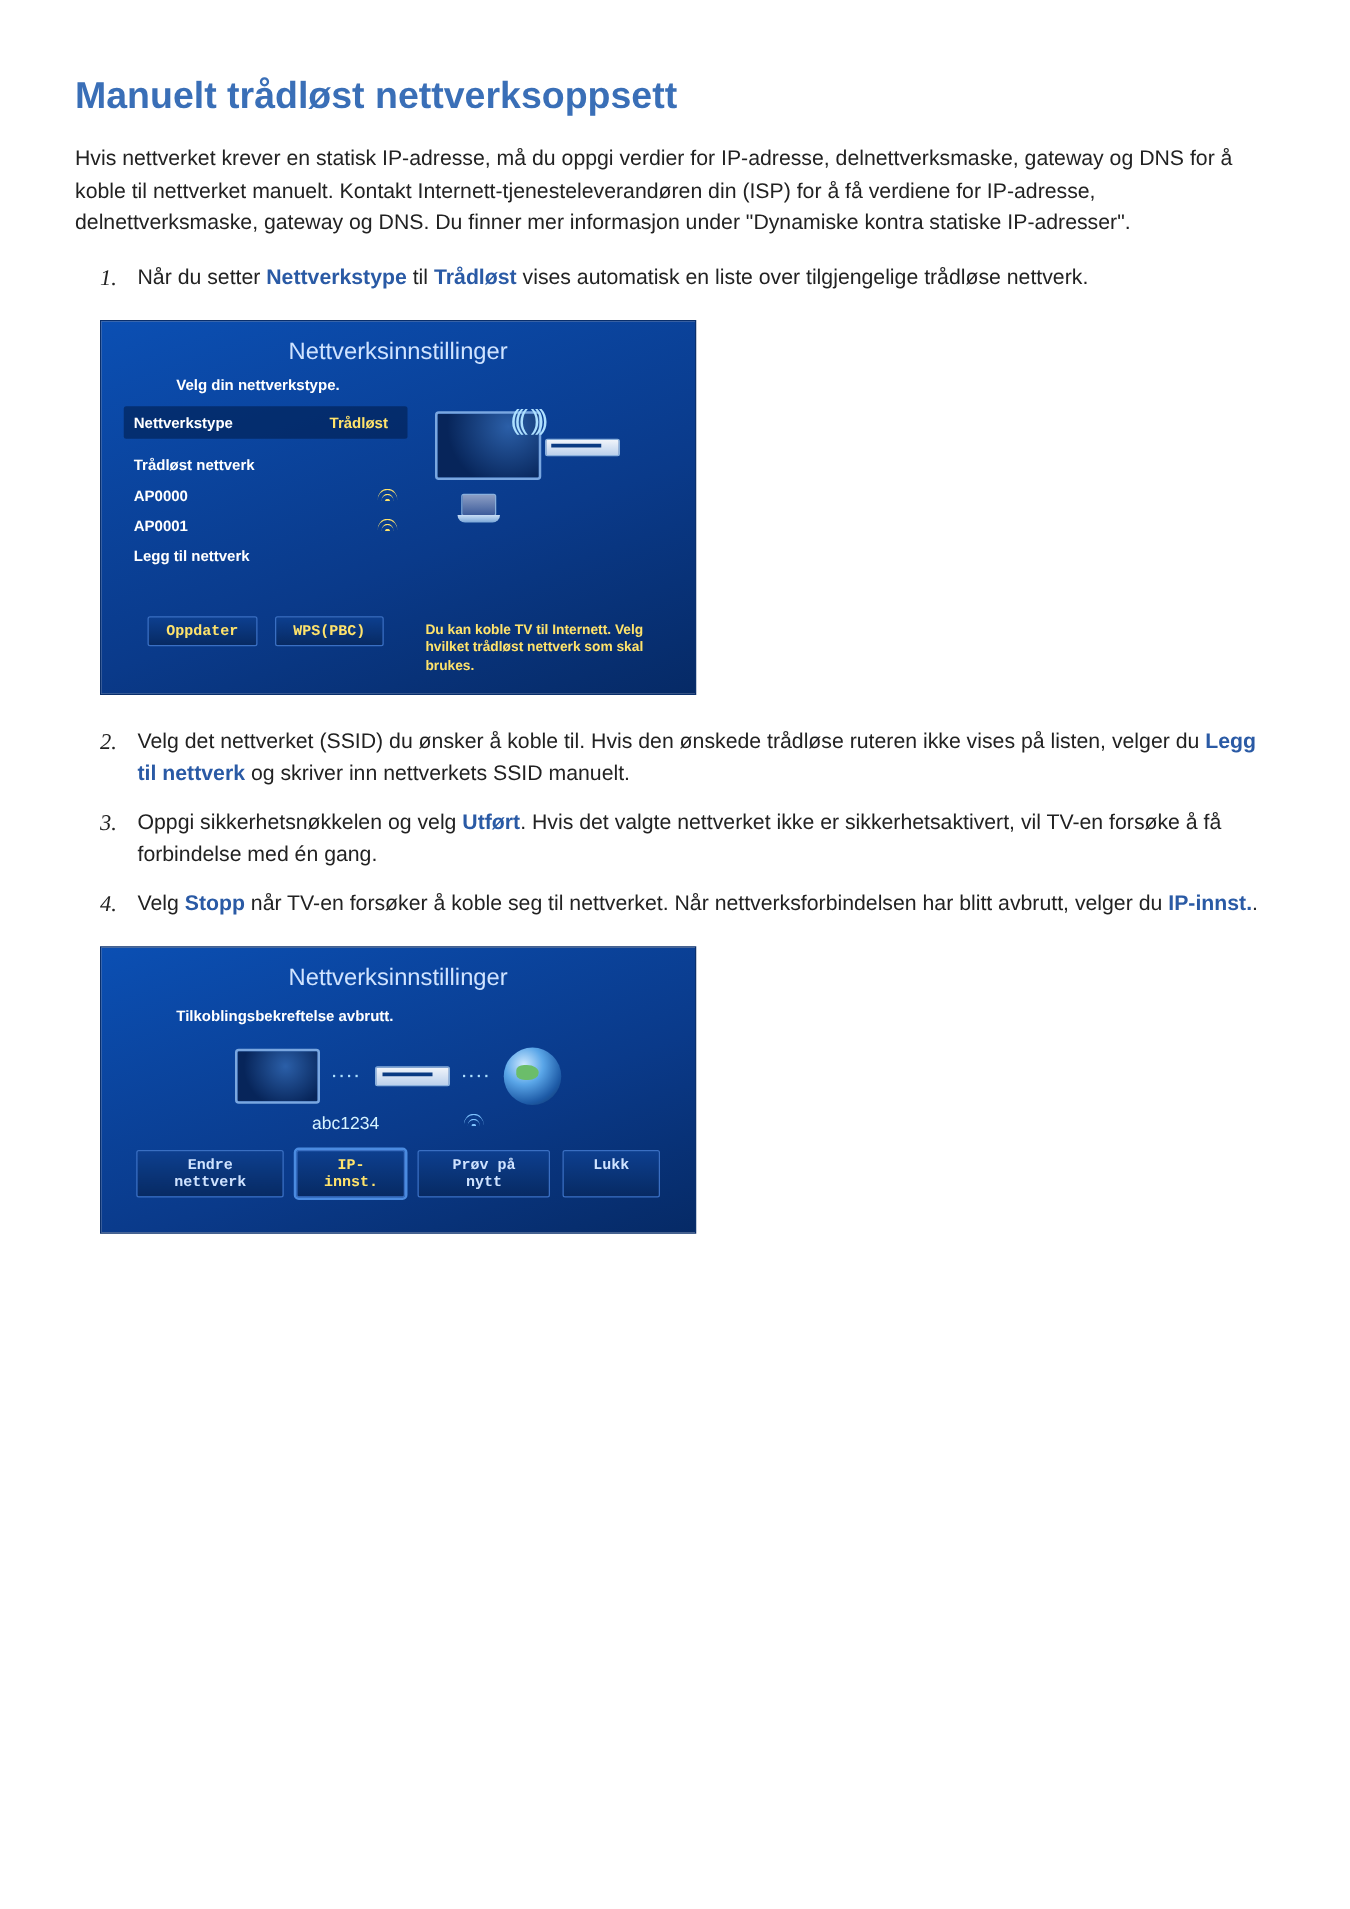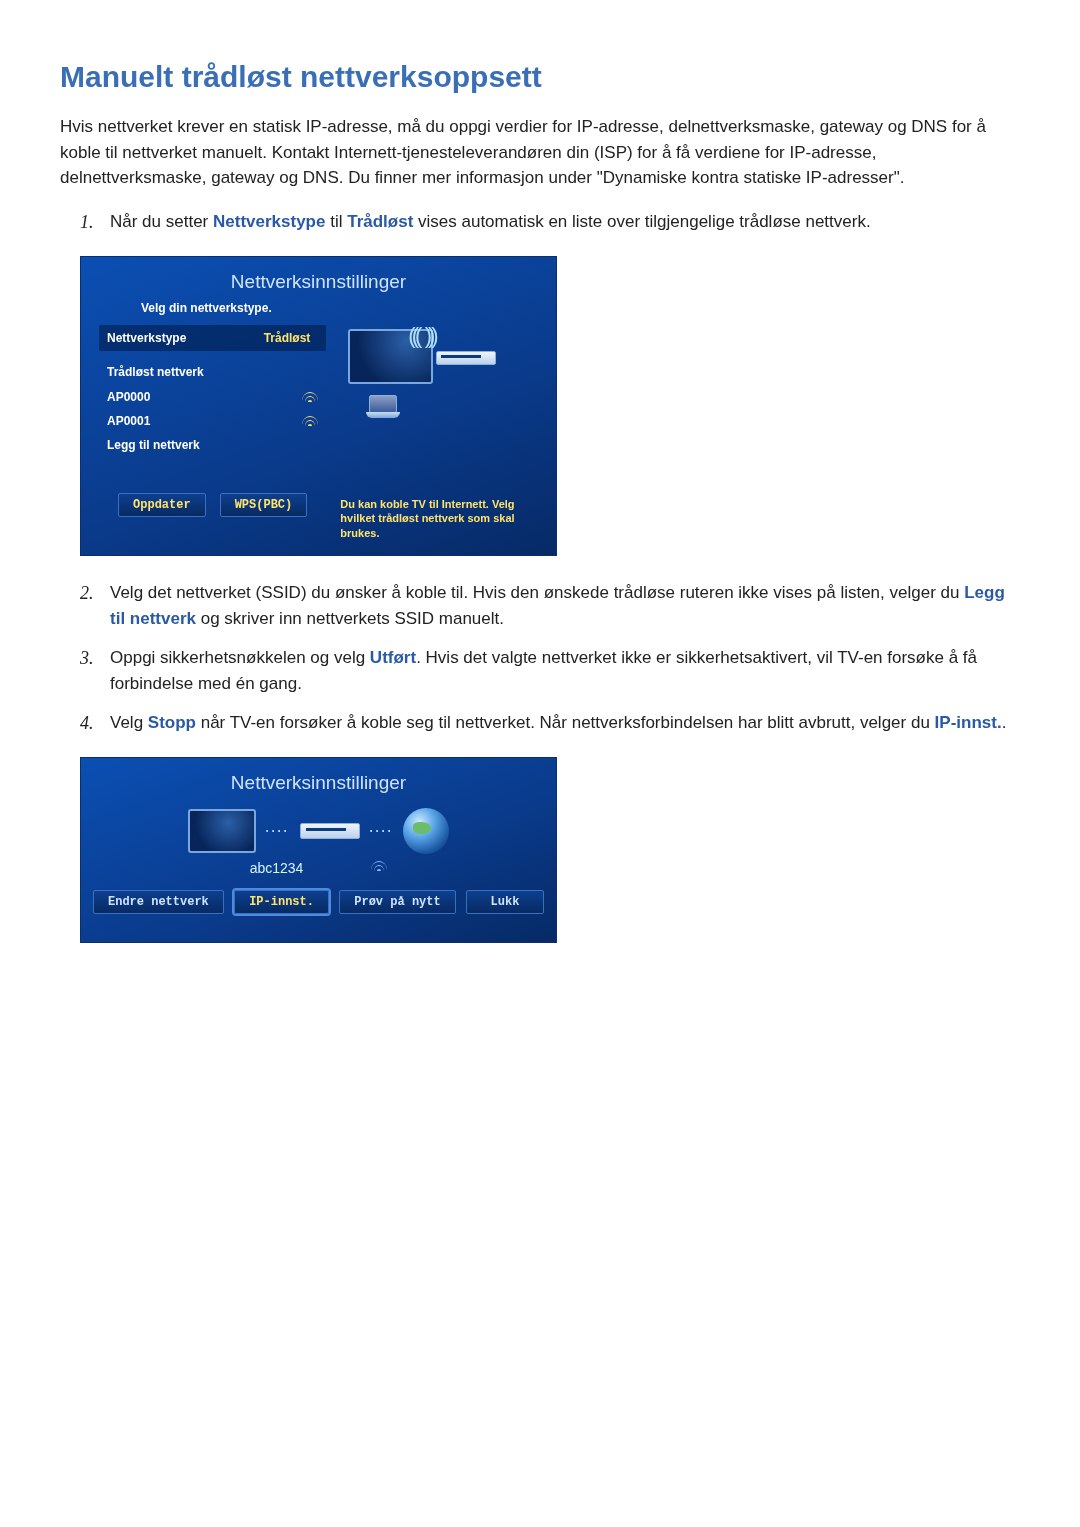--- a/index.html
+++ b/index.html
@@ -90,21 +90,21 @@
     padding-right: 8px;
   }
   .tv-panel .section-label {
     font-weight: 700;
     font-size: 12px;
     padding: 14px 8px 6px;
   }
   .tv-panel .net-row {
     display: flex;
     justify-content: space-between;
-    align-items: center;
+    align-items: flex-start;
     padding: 5px 8px;
     font-size: 12px;
     font-weight: 700;
   }
   .wifi-icon {
     width: 16px; height: 12px; position: relative; display: inline-block;
   }
   .wifi-icon::before, .wifi-icon::after, .wifi-icon span {
     content: ""; position: absolute; border: 1.5px solid #ffe36b; border-bottom: none; border-left: none; border-right: none; border-radius: 50% 50% 0 0 / 100% 100% 0 0;
   }
@@ -196,21 +196,21 @@
     content:"";position:absolute;left:10px;top:14px;width:18px;height:12px;background:#6bbd6a;border-radius:40% 60% 55% 45%;
   }
   .ssid-line {
     display:flex; justify-content:center; gap:68px; margin:6px 0 14px;
     font-size:14px; color:#d6f3ff;
   }
   .panel2-msg {
     font-weight:700; font-size:12px; color:#ffe36b; padding-bottom: 40px;
   }
   .panel2-btns {
-    display:flex; gap:10px; justify-content:space-between; padding: 0 12px 14px;
+    display:flex; gap:10px; justify-content:space-between; padding: 0 28px 14px;
   }
   .panel2-btns .tv-btn { color:#cfe3ff; font-weight:700; }
   .panel2-btns .tv-btn.active { color:#ffe36b; outline:2px solid #4b8be0; }
 </style>
 </head>
 <body>
 
 <h1 class="page-title">Manuelt trådløst nettverksoppsett</h1>
 
 <p class="intro">Hvis nettverket krever en statisk IP-adresse, må du oppgi verdier for IP-adresse, delnettverksmaske, gateway og DNS for å koble til nettverket manuelt. Kontakt Internett-tjenesteleverandøren din (ISP) for å få verdiene for IP-adresse, delnettverksmaske, gateway og DNS. Du finner mer informasjon under "Dynamiske kontra statiske IP-adresser".</p>
@@ -289,20 +289,21 @@
     <span class="content">
       <span>Velg </span><span class="kw">Stopp</span><span> når TV-en forsøker å koble seg til nettverket. Når nettverksforbindelsen har blitt avbrutt, velger du </span><span class="kw">IP-innst.</span><span>.</span>
     </span>
   </li>
 </ol>
 
 <div class="screenshot-wrap">
   <div class="tv-panel">
     <div class="panel-title">Nettverksinnstillinger</div>
     <div class="panel2-body">
+      <div class="panel2-status">Tilkoblingsbekreftelse avbrutt.</div>
       <div class="conn-diagram">
         <div class="tv2"></div>
         <div class="dots">····</div>
         <div class="router2"></div>
         <div class="dots">····</div>
         <div class="globe"></div>
       </div>
       <div class="ssid-line">
         <span>abc1234</span>
         <span class="wifi-icon blue">

